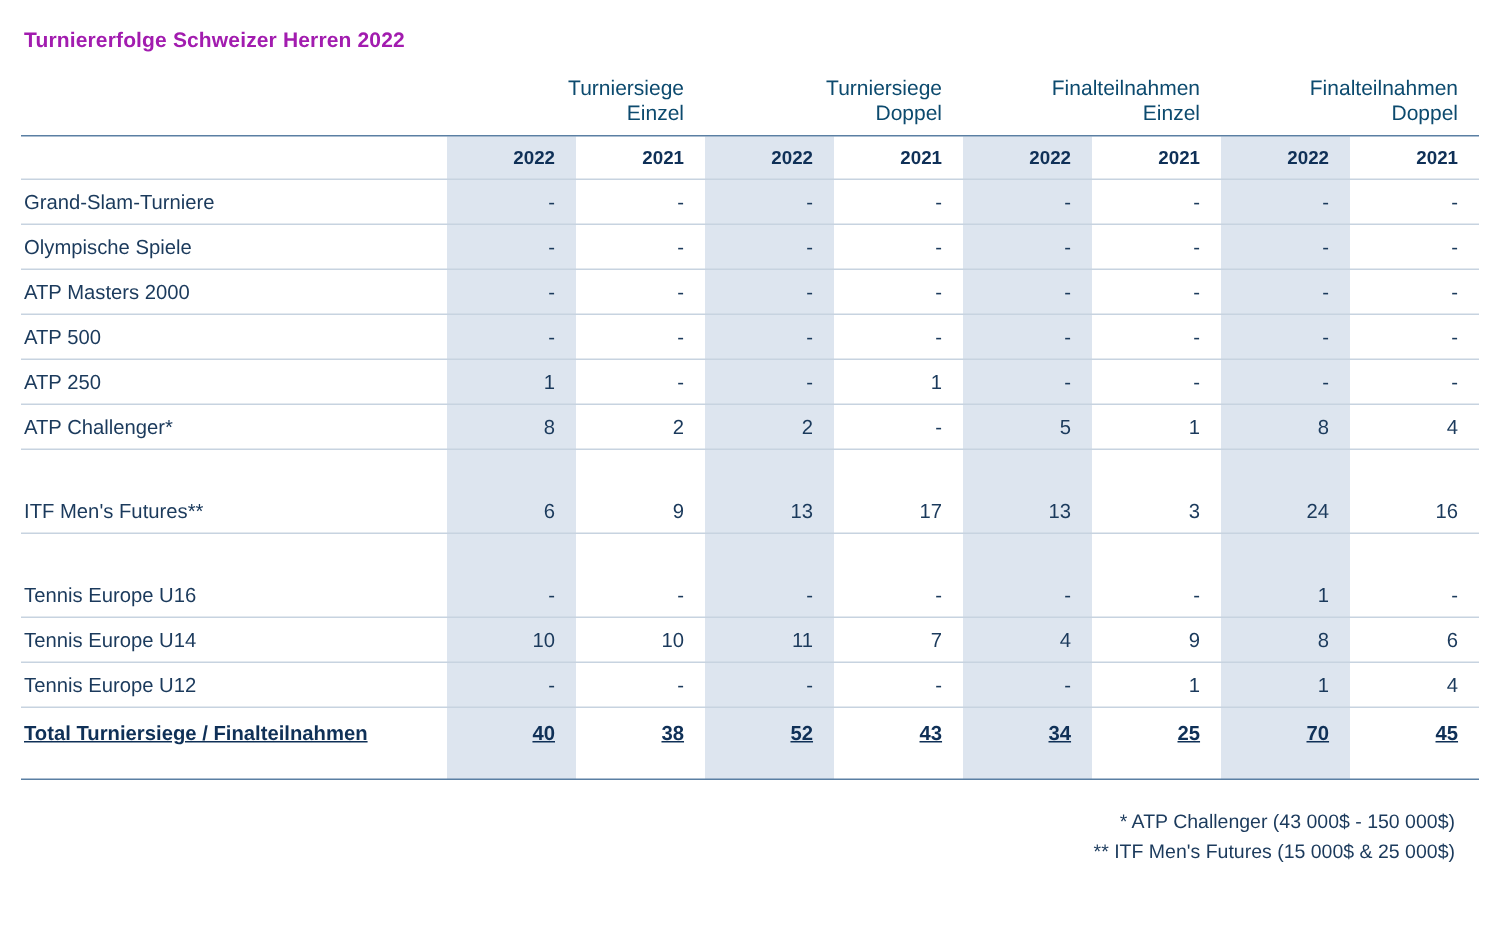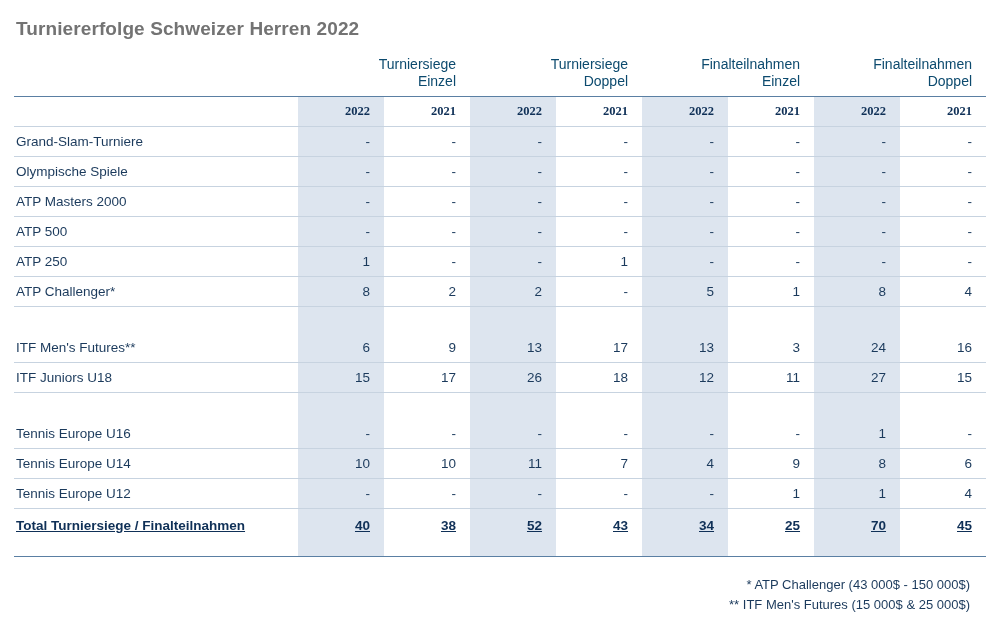--- a/index.html
+++ b/index.html
@@ -15,23 +15,23 @@
     overflow: hidden;
   }
   .page {
     position: relative;
     width: 1000px;
     height: 618px;
     box-sizing: border-box;
     padding: 0 14px;
   }
   .title {
-    font-size: 19px;
+    font-size: 14px;
     font-weight: bold;
-    color: #737373;
+    color: #a21caf;
     padding: 18px 0 14px 2px;
     letter-spacing: 0.1px;
   }
   table.data {
     width: 972px;
     border-collapse: collapse;
     table-layout: fixed;
     font-size: 13.5px;
     color: #1b3a5c;
   }
@@ -53,21 +53,20 @@
   }
   tr.grouphead td {
     padding-bottom: 6px;
   }
   .yr {
     text-align: right;
     font-weight: bold;
     font-size: 12.5px;
     color: #0f3057;
     padding: 7px 14px 7px 6px;
-    font-family: Liberation Serif, serif;
   }
   .rowlabel {
     text-align: left;
     padding: 7px 6px 7px 2px;
     font-size: 13.5px;
     color: #1b3a5c;
     white-space: nowrap;
   }
   .val {
     text-align: right;
@@ -261,31 +260,20 @@
         <td class="val">9</td>
         <td class="val shade">13</td>
         <td class="val">17</td>
         <td class="val shade">13</td>
         <td class="val">3</td>
         <td class="val shade">24</td>
         <td class="val">16</td>
       </tr>
 
 
-      <tr class="datarow">
-        <td class="rowlabel">ITF Juniors U18</td>
-        <td class="val shade">15</td>
-        <td class="val">17</td>
-        <td class="val shade">26</td>
-        <td class="val">18</td>
-        <td class="val shade">12</td>
-        <td class="val">11</td>
-        <td class="val shade">27</td>
-        <td class="val">15</td>
-      </tr>
 
       <tr class="spacer">
         <td></td>
         <td class="shade"></td>
         <td></td>
         <td class="shade"></td>
         <td></td>
         <td class="shade"></td>
         <td></td>
         <td class="shade"></td>

